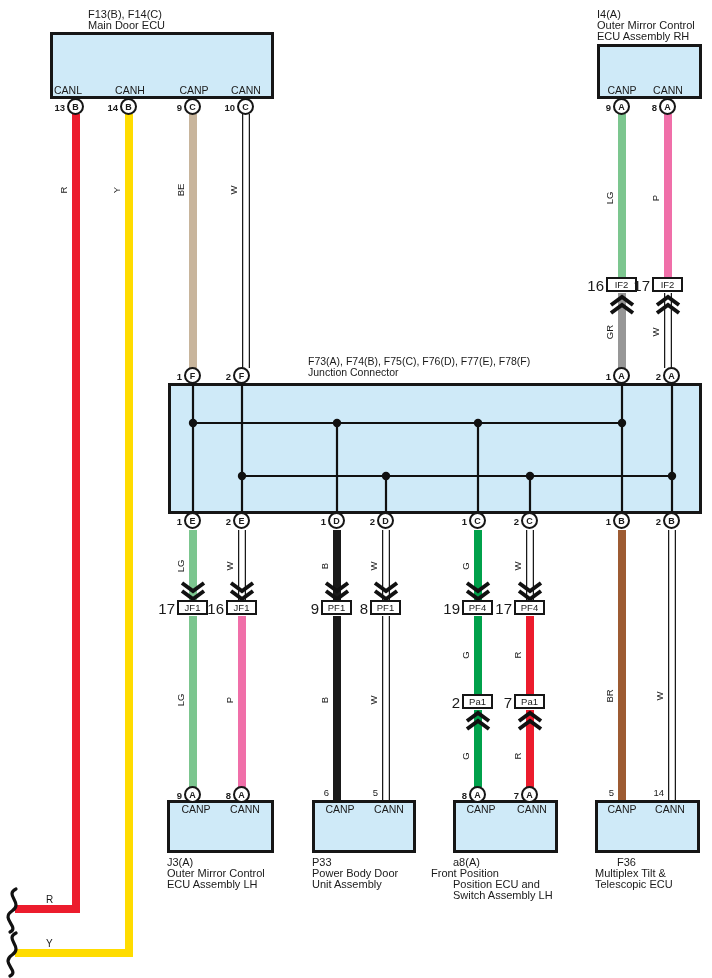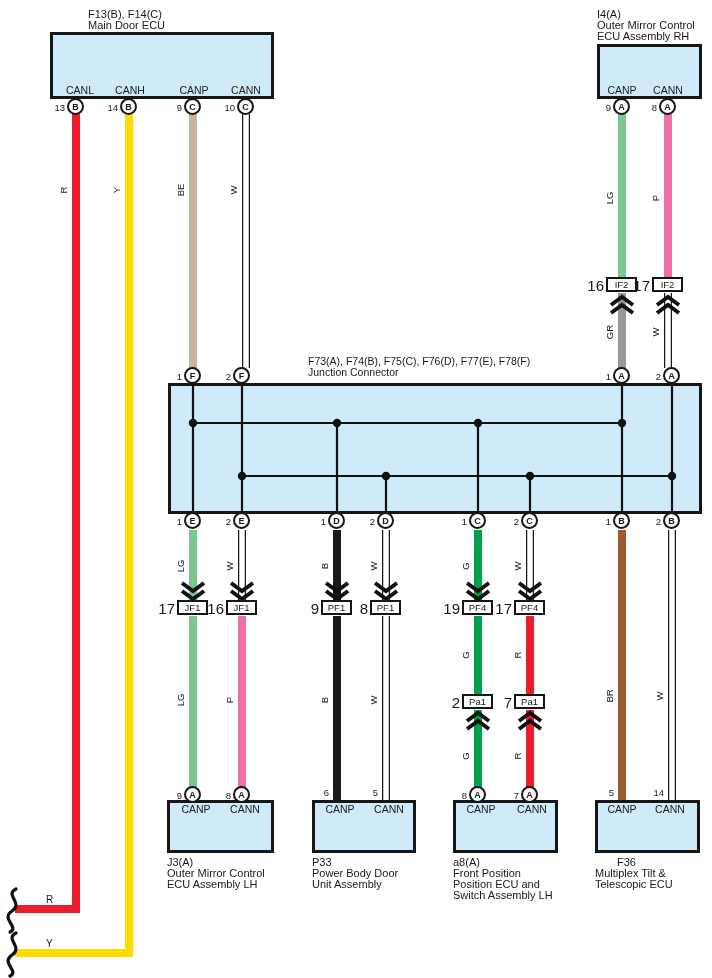--- a/index.html
+++ b/index.html
@@ -7,21 +7,21 @@
   #canvas{position:relative;width:712px;height:978px;background:#fff;overflow:hidden;}
   .layer{position:absolute;left:0;top:0;width:712px;height:978px;}
   #boxes{z-index:0;} #wires{z-index:1;} #overlay{z-index:2;}
   .ecu{position:absolute;background:#cfeaf8;border:3px solid #161616;box-sizing:border-box;}
   .hline{position:absolute;font-size:11px;line-height:11px;white-space:nowrap;}
   .bold{font-weight:normal;}
   .pinname{position:absolute;font-size:10.5px;transform:translateX(-50%);white-space:nowrap;}
   .pin{position:absolute;width:13px;height:13px;border:2.5px solid #161616;border-radius:50%;
        background:#fff;display:flex;align-items:center;justify-content:center;
        font-size:9px;font-weight:bold;}
-  .pin .n{position:absolute;right:100%;margin-right:4px;font-weight:normal;font-size:9.5px;
+  .pin .n{position:absolute;right:100%;margin-right:4px;font-weight:bold;font-size:9.5px;
           top:50%;transform:translateY(-50%);}
   .cbox{position:absolute;width:27px;height:11px;border:2.5px solid #161616;background:#fff;
         display:flex;align-items:center;justify-content:center;font-size:9.5px;}
   .cbox .n{position:absolute;right:100%;margin-right:4px;font-size:15px;top:50%;transform:translateY(-50%);}
   .wl{position:absolute;font-size:9.5px;white-space:nowrap;transform:translate(-50%,-50%) rotate(-90deg);}
   .hl{position:absolute;font-size:10px;white-space:nowrap;}
   .plainnum{position:absolute;width:18px;text-align:right;font-size:9.5px;}
   
   .w-red{stroke:#ec1c2d} .w-yellow{stroke:#ffdc00} .w-beige{stroke:#c8b59c}
   .w-lg{stroke:#7cc68f} .w-pink{stroke:#f06fa9} .w-gray{stroke:#979797}
@@ -168,21 +168,21 @@
 
     <path class="squig" d="M 16 889 C 4 895 24 903 12 911 C 0 919 20 927 10 932"></path>
     <path class="squig" d="M 16 933 C 4 939 24 947 12 955 C 0 963 20 971 10 976"></path>
   </svg>
 
   <div class="layer" id="overlay">
 
     <div class="hline bold" style="left:88px;top:9px">F13(B), F14(C)</div>
     <div class="hline" style="left:88px;top:20px">Main Door ECU</div>
 
-    <div class="pinname" style="left:80px;top:84px">CANL</div>
+    <div class="pinname" style="left:68px;top:84px">CANL</div>
     <div class="pinname" style="left:130px;top:84px">CANH</div>
     <div class="pinname" style="left:194px;top:84px">CANP</div>
     <div class="pinname" style="left:246px;top:84px">CANN</div>
 
     <div class="pin" style="left:67px;top:98px">
         <span class="n">13</span>
         <span>B</span>
       </div>
     <div class="pin" style="left:120px;top:98px">
         <span class="n">14</span>
@@ -367,21 +367,21 @@
 
     <div class="hline bold" style="left:167px;top:857px">J3(A)</div>
     <div class="hline" style="left:167px;top:868px">Outer Mirror Control</div>
     <div class="hline" style="left:167px;top:879px">ECU Assembly LH</div>
 
     <div class="hline bold" style="left:312px;top:857px">P33</div>
     <div class="hline" style="left:312px;top:868px">Power Body Door</div>
     <div class="hline" style="left:312px;top:879px">Unit Assembly</div>
 
     <div class="hline bold" style="left:453px;top:857px">a8(A)</div>
-    <div class="hline" style="left:453px;top:868px">Front Position</div>
+    <div class="hline" style="left:431px;top:868px">Front Position</div>
     <div class="hline" style="left:453px;top:879px">Position ECU and</div>
     <div class="hline" style="left:453px;top:890px">Switch Assembly LH</div>
 
     <div class="hline bold" style="left:617px;top:857px">F36</div>
     <div class="hline" style="left:595px;top:868px">Multiplex Tilt &amp;</div>
     <div class="hline" style="left:595px;top:879px">Telescopic ECU</div>
   </div>
 </div>
 
 </body></html>

